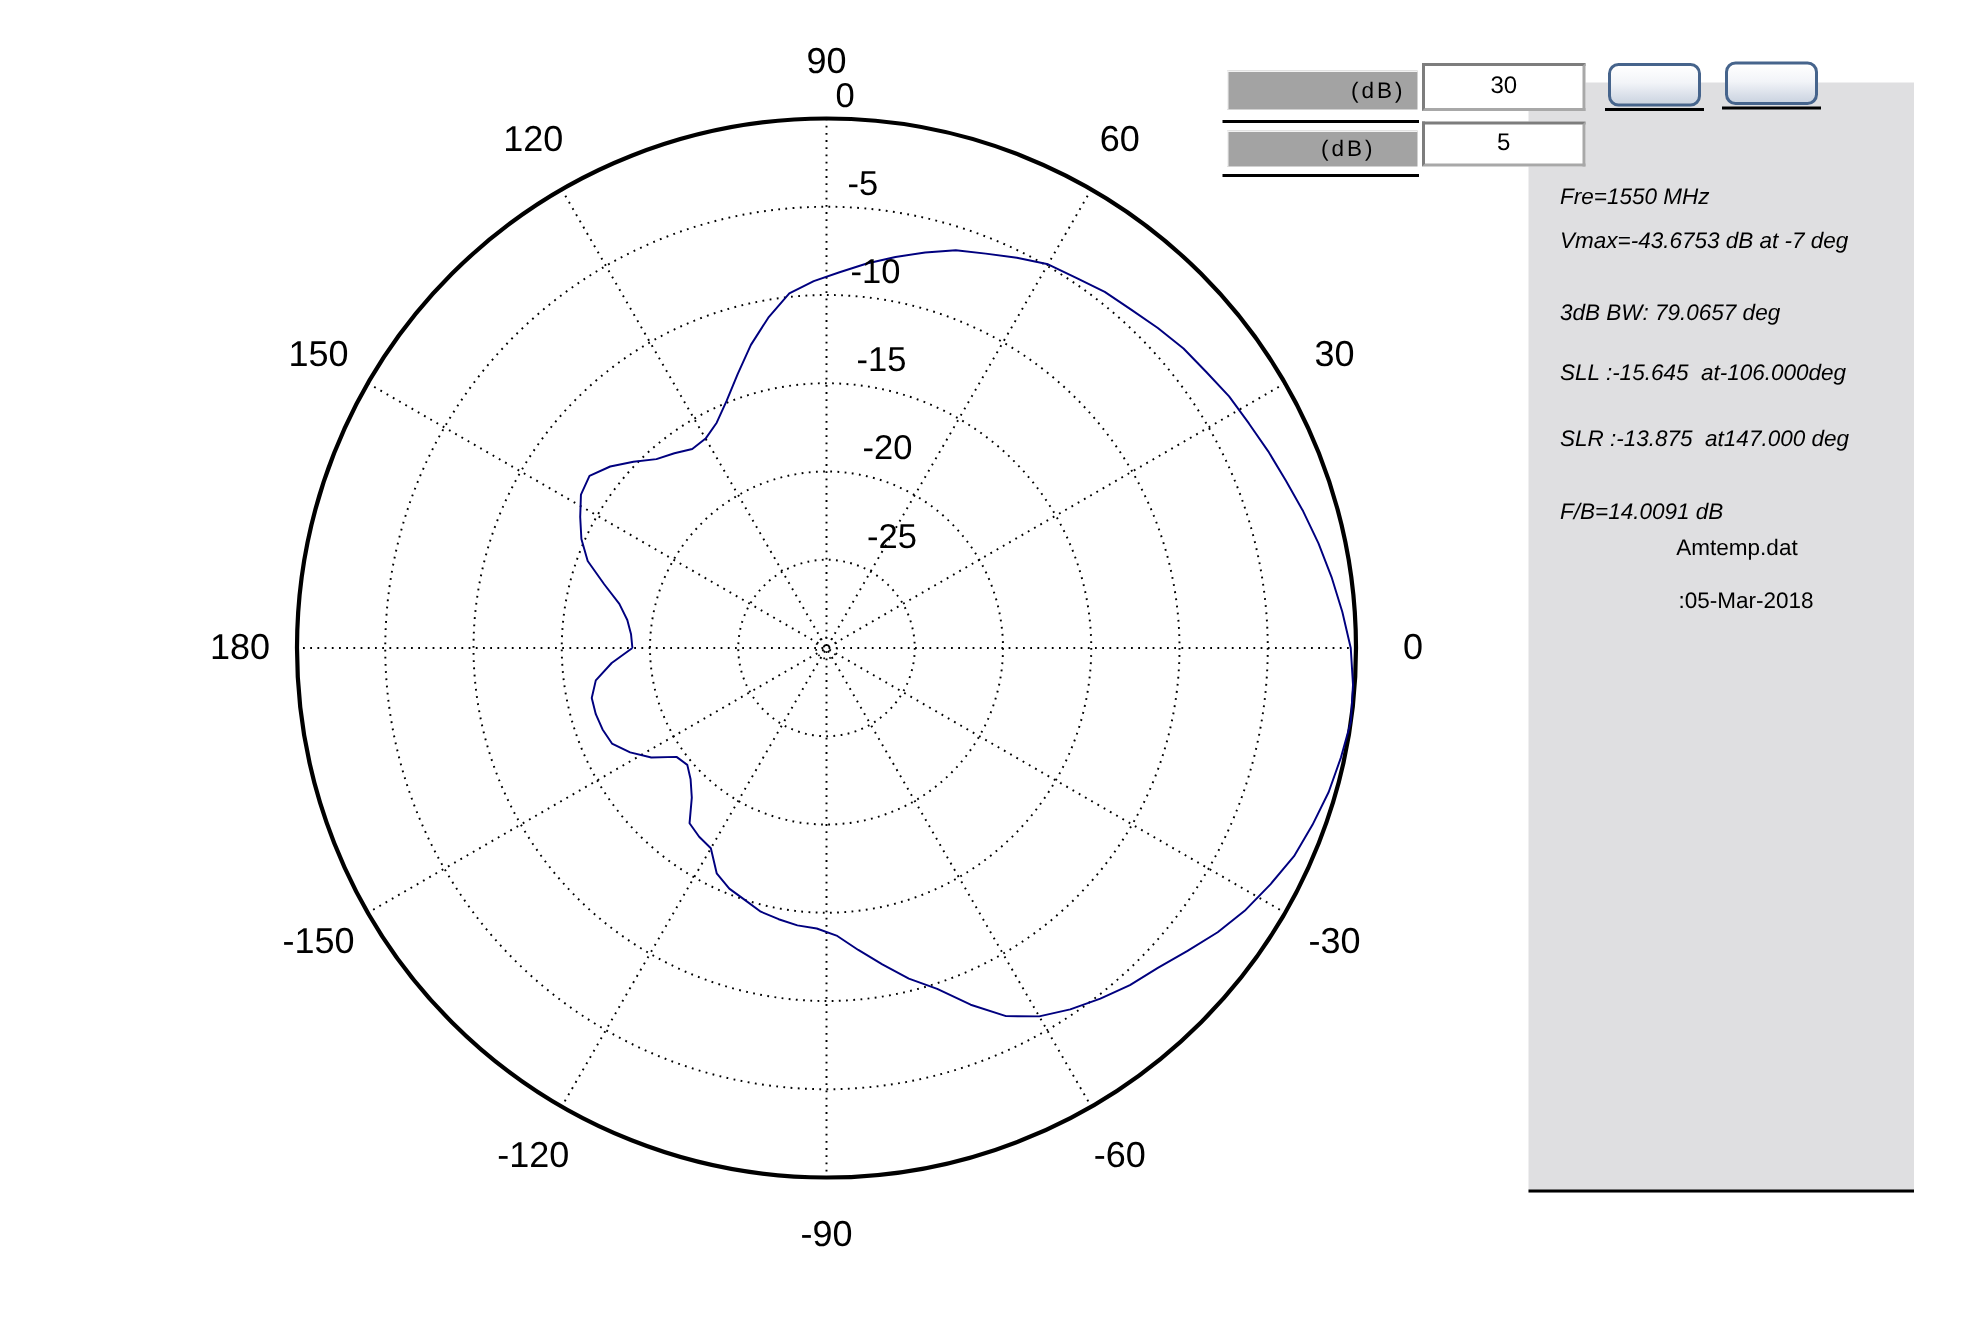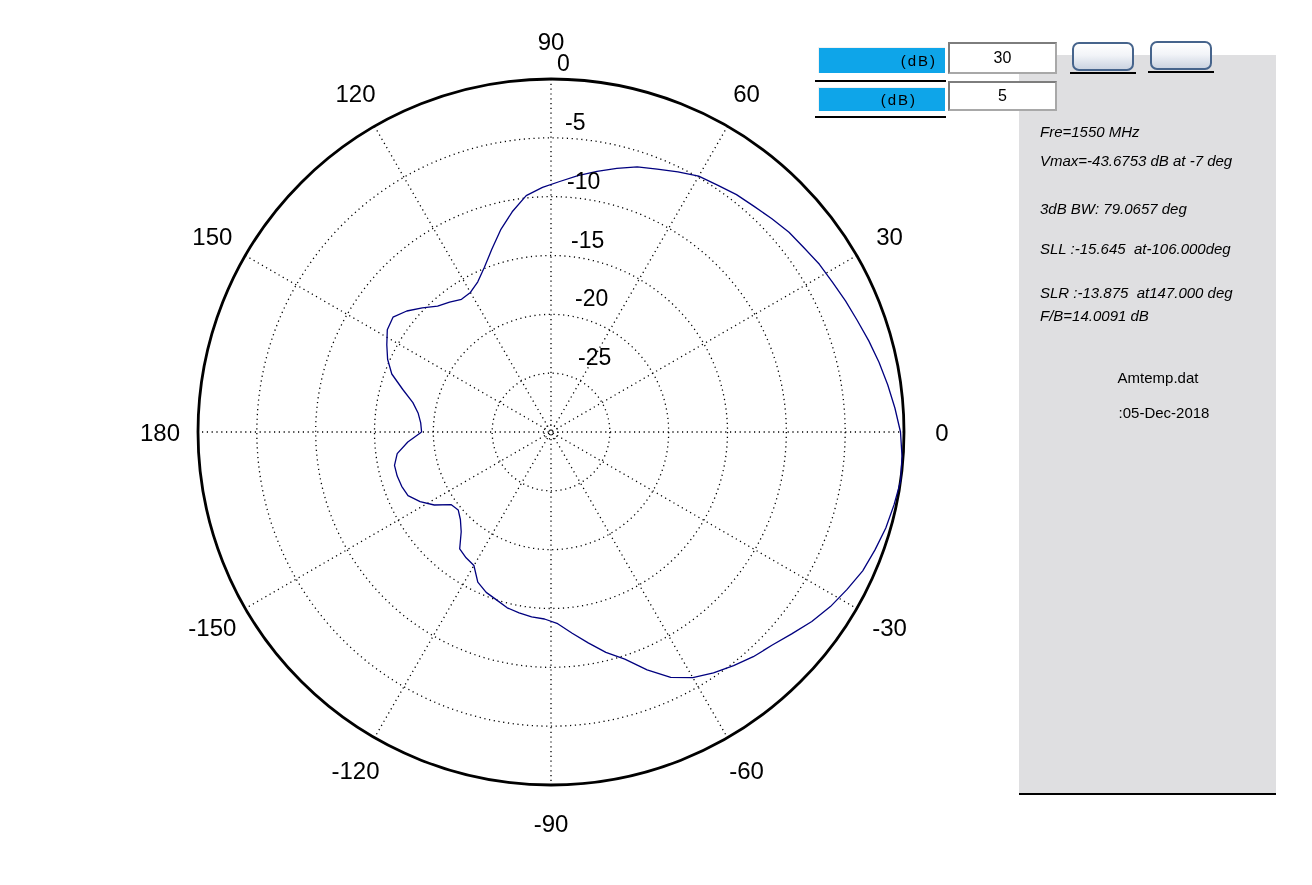--- a/index.html
+++ b/index.html
@@ -3,21 +3,21 @@
 <meta charset="utf-8">
 <style>
   html,body{margin:0;padding:0;background:#fff;}
   #app{
     position:relative;width:1312px;height:885px;background:#ffffff;
     font-family:"Liberation Sans",sans-serif;color:#000;overflow:hidden;
   }
   .abs{position:absolute;}
   
   .label-strip{
-    background:#0ea5e9;color:#000;font-size:15px;letter-spacing:2px;
+    background:#a3a3a3;color:#000;font-size:15px;letter-spacing:2px;
     display:flex;align-items:center;box-sizing:border-box;
     border-top:1px solid #f2f2f2;border-left:1px solid #f2f2f2;
   }
   .hline{background:#000;height:2px;}
   .field{
     box-sizing:border-box;background:#fff;border:2px solid #7d7d7d;
     border-bottom-color:#a8a8a8;border-right-color:#a8a8a8;
     text-align:center;font-family:"Liberation Sans",sans-serif;font-size:16px;color:#000;
     padding:0;
   }
@@ -28,21 +28,21 @@
     font-size:12px;cursor:pointer;
   }
   
   #info-panel{
     background:#dfdfe1;border-bottom:2px solid #000;box-sizing:border-box;
   }
   .stat-line{
     position:absolute;left:1040px;width:246px;height:17px;
     font-size:15px;color:#000;white-space:pre;font-style:italic;
   }
-  .centered-line{position:absolute;width:200px;text-align:center;font-size:15px;color:#000;white-space:pre;margin-top:12px;}
+  .centered-line{position:absolute;width:200px;text-align:center;font-size:15px;color:#000;white-space:pre;}
 </style>
 </head>
 <body>
 
 <div id="app">
 
   <svg id="polar-plot" class="abs" style="left:0;top:0" width="1010" height="885" viewBox="0 0 1010 885">
       <line x1="904" y1="432" x2="198" y2="431.99999999999994" stroke="#000000" stroke-width="1.3" stroke-dasharray="1.2 3.6"></line>
       <line x1="856.7069675359069" y1="255.50000000000003" x2="245.2930324640932" y2="608.5" stroke="#000000" stroke-width="1.3" stroke-dasharray="1.2 3.6"></line>
       <line x1="727.5" y1="126.29303246409319" x2="374.49999999999983" y2="737.7069675359068" stroke="#000000" stroke-width="1.3" stroke-dasharray="1.2 3.6"></line>
@@ -89,17 +89,17 @@
 
   <div class="label-strip abs" style="left:818px;top:87px;width:127px;height:24px;justify-content:flex-end;padding-right:28px">(dB)</div>
   <div class="hline abs" style="left:815px;top:116px;width:131px"></div>
   <input class="field abs" style="left: 948px; top: 81px; width: 109px; height: 30px;" type="text" value="5">
 
   <div class="stat-line" style="top:123px">Fre=1550 MHz</div>
   <div class="stat-line" style="top:152px">Vmax=-43.6753 dB at -7 deg</div>
   <div class="stat-line" style="top:200px">3dB BW: 79.0657 deg</div>
   <div class="stat-line" style="top:240px">SLL :-15.645  at-106.000deg</div>
   <div class="stat-line" style="top:284px">SLR :-13.875  at147.000 deg</div>
-  <div class="stat-line" style="top:307px">F/B=14.0091 dB</div>
+  <div class="stat-line" style="top:333px">F/B=14.0091 dB</div>
   <div class="centered-line" style="left:1058px;top:357px">Amtemp.dat</div>
-  <div class="centered-line" style="left:1064px;top:392px">:05-Dec-2018</div>
+  <div class="centered-line" style="left:1064px;top:392px">:05-Mar-2018</div>
 
 </div>
 
 </body></html>

